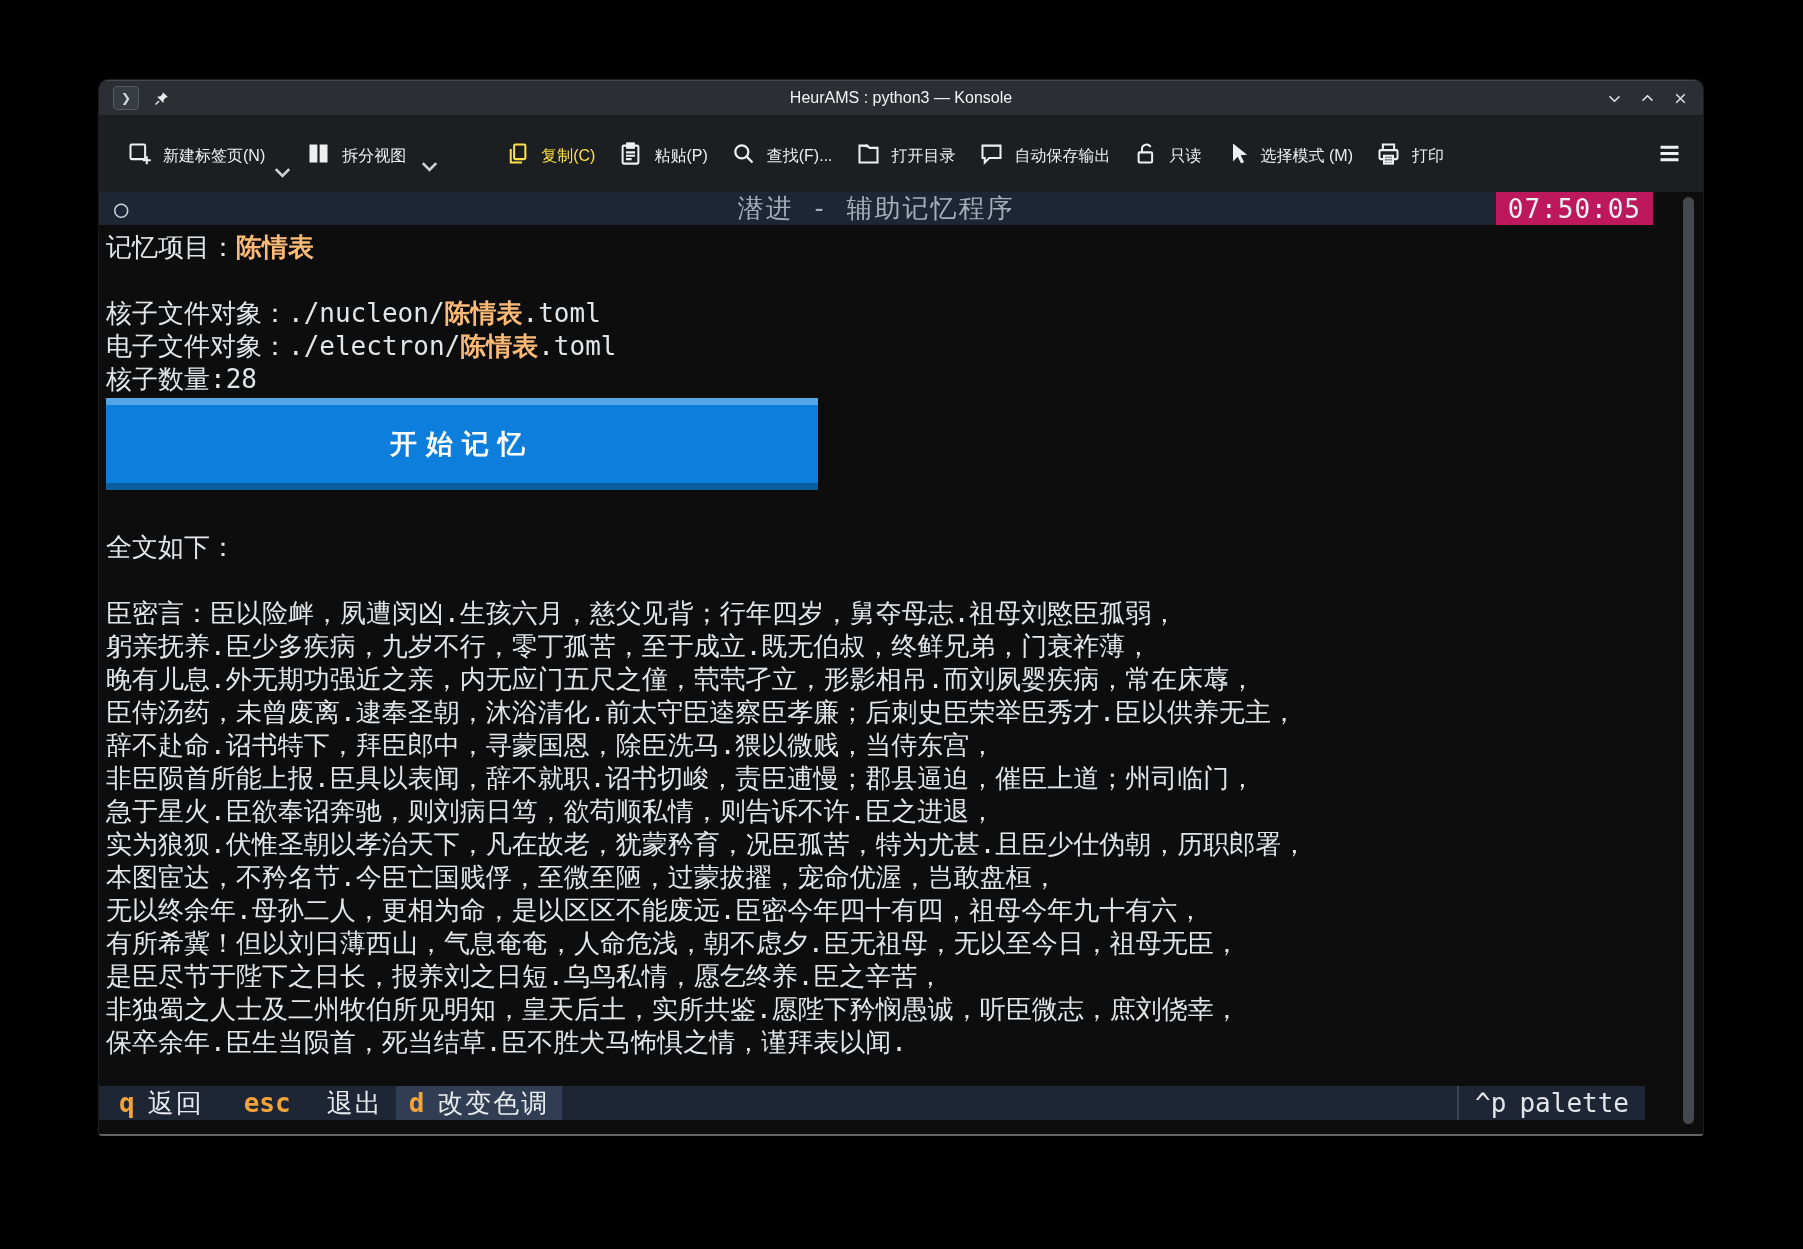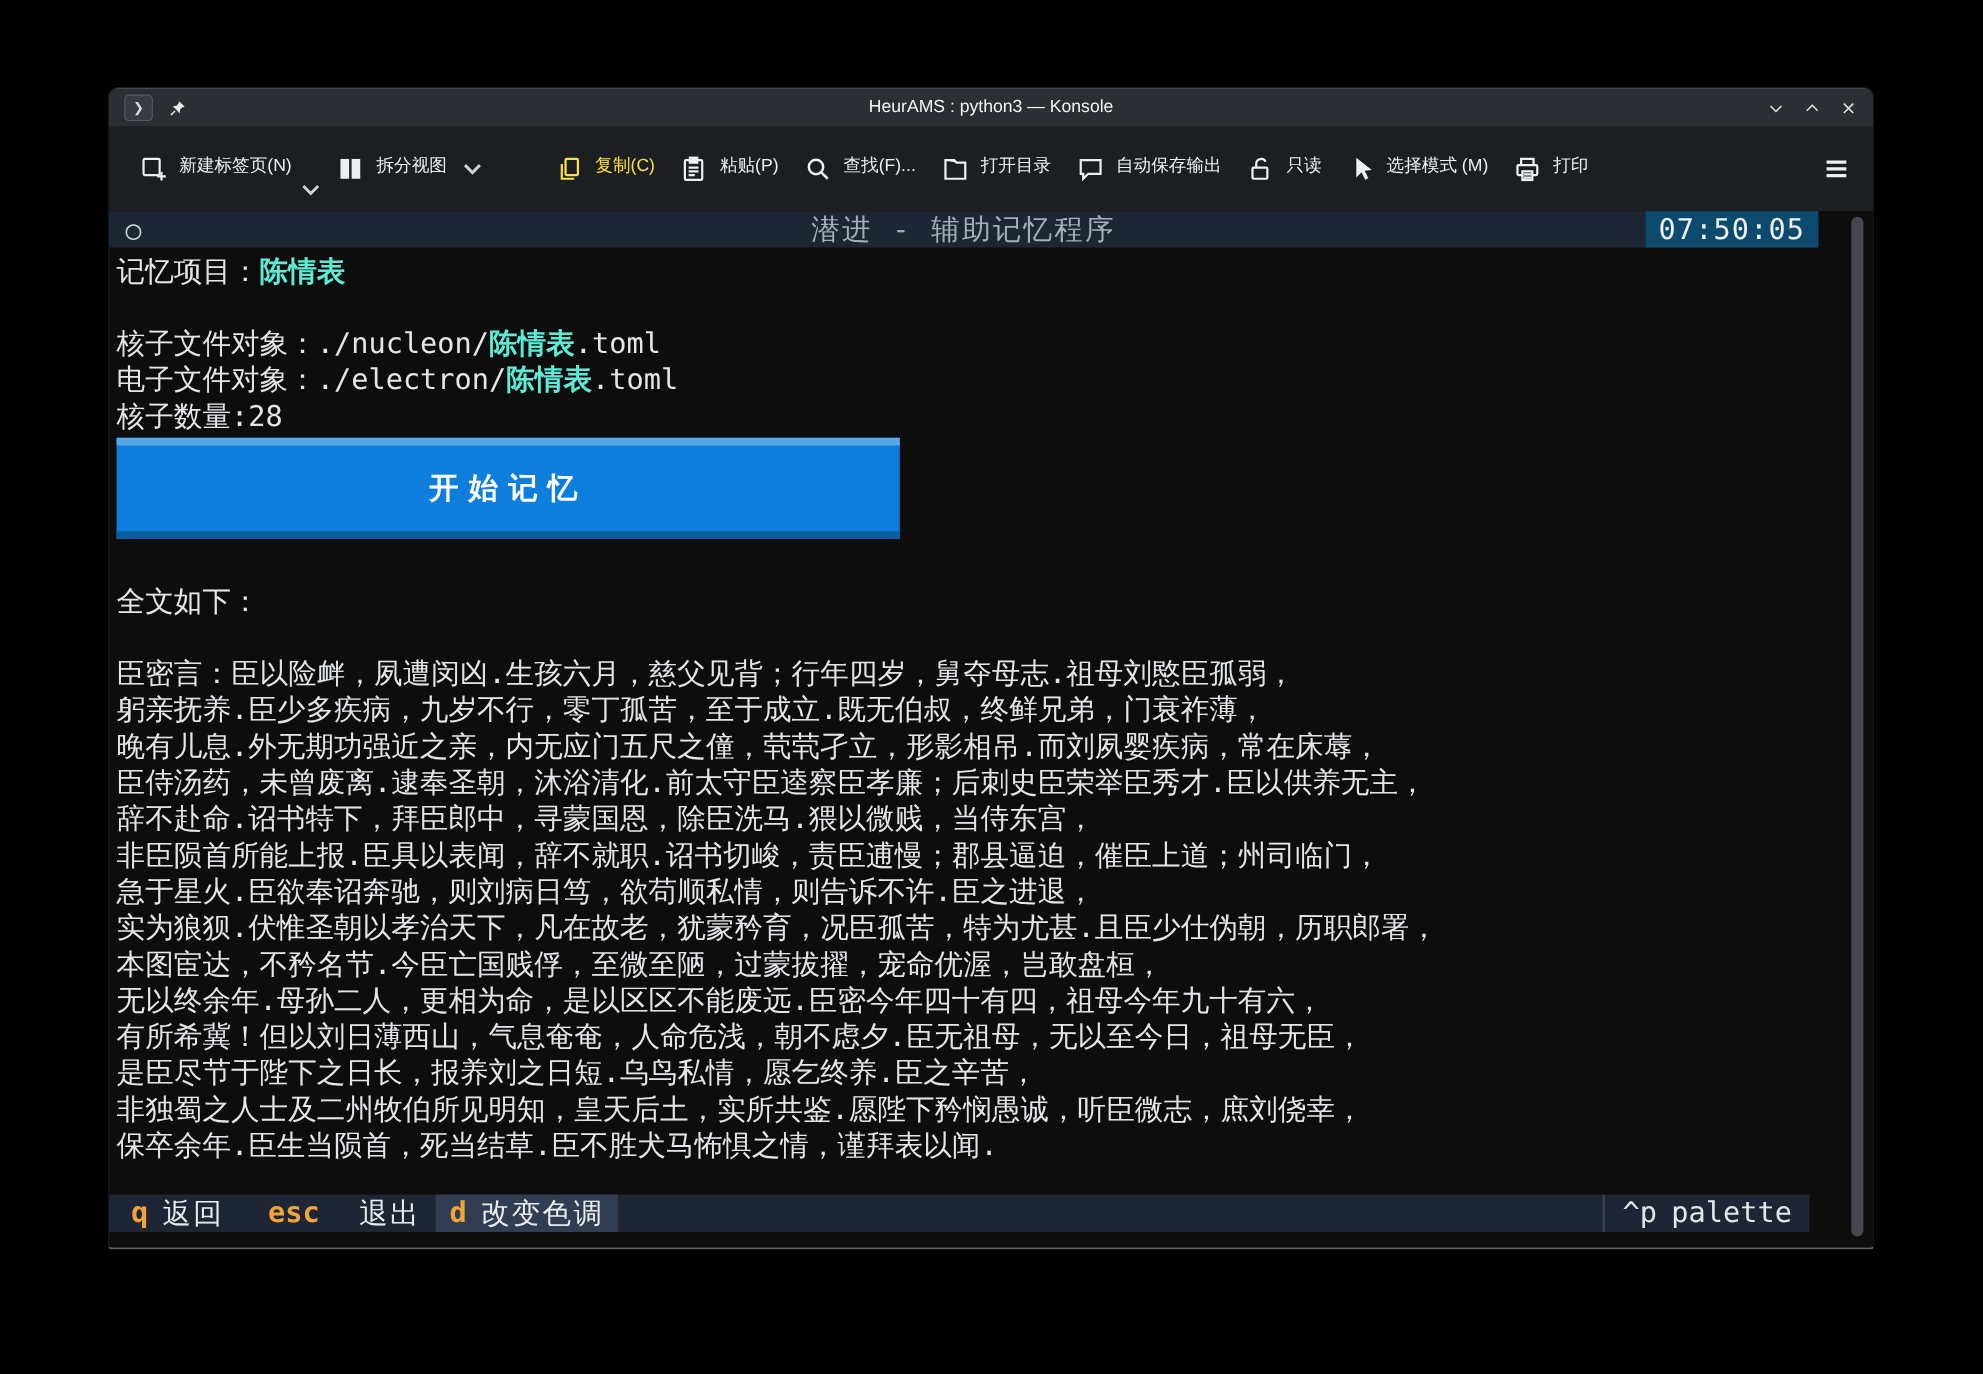--- a/index.html
+++ b/index.html
@@ -35,47 +35,47 @@
     color:#f2f3f4;font-size:16px;pointer-events:none;
   }
   .tb-controls{margin-left:auto;display:flex;gap:16px;align-items:center;z-index:2;color:#e2e5e7;}
   .tb-controls svg{width:17px;height:17px;}
   
   .toolbar{
     height:77px;background:#1c1f22;
     display:flex;align-items:center;padding:0 16px;
     color:#edeff0;font-size:16px;
   }
-  .tool{display:flex;align-items:flex-start;gap:10px;padding:8px 11px;white-space:nowrap;}
+  .tool{display:flex;align-items:flex-end;gap:10px;padding:8px 11px;white-space:nowrap;}
   .tool svg{width:27px;height:27px;flex:0 0 auto;}
   .tool .chev{width:14px;height:14px;color:#cfd2d4;}
   .tool.disabled{color:#fde047;}
   .tool.gap-left{margin-left:52px;}
   .tool.hamburger{margin-left:auto;padding-right:4px;}
   .newtab-chev{align-self:flex-end;margin:0 0 -6px -6px;}
   
   .terminal{
     position:absolute;top:112px;left:0;right:0;bottom:0;
     background:#0d0d0e;
     font-family:"DejaVu Sans Mono", monospace;
     font-size:26px;color:#e3e6e8;
   }
   .tui-header{
     height:33px;background:#1d2634;margin-right:50px;
     display:flex;align-items:center;position:relative;color:#a6adba;
   }
   .tui-header .indicator{margin-left:15px;color:#ccd1d6;font-size:24px;}
   .tui-header .htitle{position:absolute;left:0;right:0;text-align:center;letter-spacing:2px;}
   .tui-header .clock{
-    margin-left:auto;background:#0c4a6e;color:#eef0f2;
+    margin-left:auto;background:#be185d;color:#eef0f2;
     height:100%;display:flex;align-items:center;padding:0 12px;letter-spacing:1px;
   }
   .content{padding:6px 0 0 7px;}
   .line{height:33px;line-height:33px;white-space:pre;}
-  .b{font-weight:bold;color:#5eead4;}
+  .b{font-weight:bold;color:#fdba74;}
   .start-btn{
     width:712px;height:92px;box-sizing:border-box;
     background:#0d7edb;
     border:none;border-top:7px solid #55a6e8;border-bottom:7px solid #095f9f;
     color:#fff;font-family:"DejaVu Sans Mono", monospace;
     font-size:27px;font-weight:bold;letter-spacing:9px;
     display:flex;align-items:center;justify-content:center;
     margin:2px 0 8px 0;cursor:pointer;
   }
   .tui-footer{

